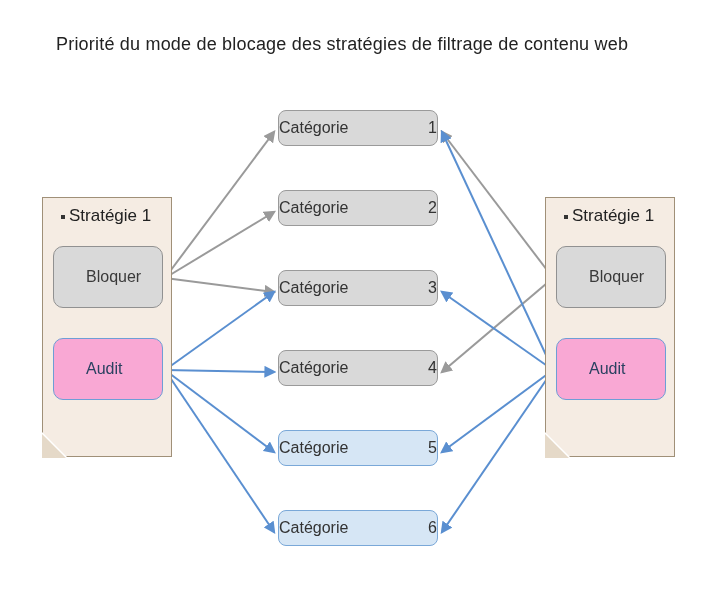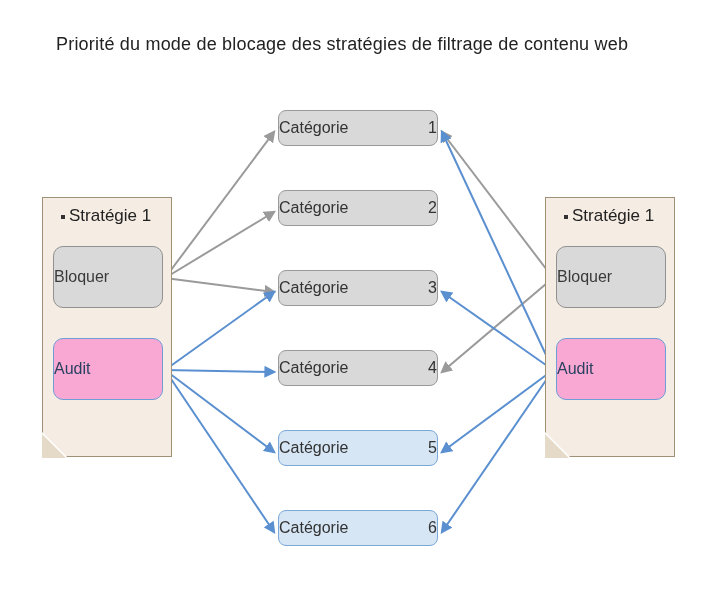--- a/index.html
+++ b/index.html
@@ -74,21 +74,21 @@
   }
   .mode-box {
     position: absolute;
     left: 10px;
     width: 110px;
     height: 62px;
     border-radius: 10px;
     box-sizing: border-box;
     display: flex;
     align-items: center;
-    padding-left: 0;
+    padding-left: 32px;
     font-size: 16px;
   }
   .mode-block {
     top: 48px;
     background: #D9D9D9;
     border: 1.5px solid #919191;
     color: #3a3a3a;
   }
   .mode-audit {
     top: 140px;

